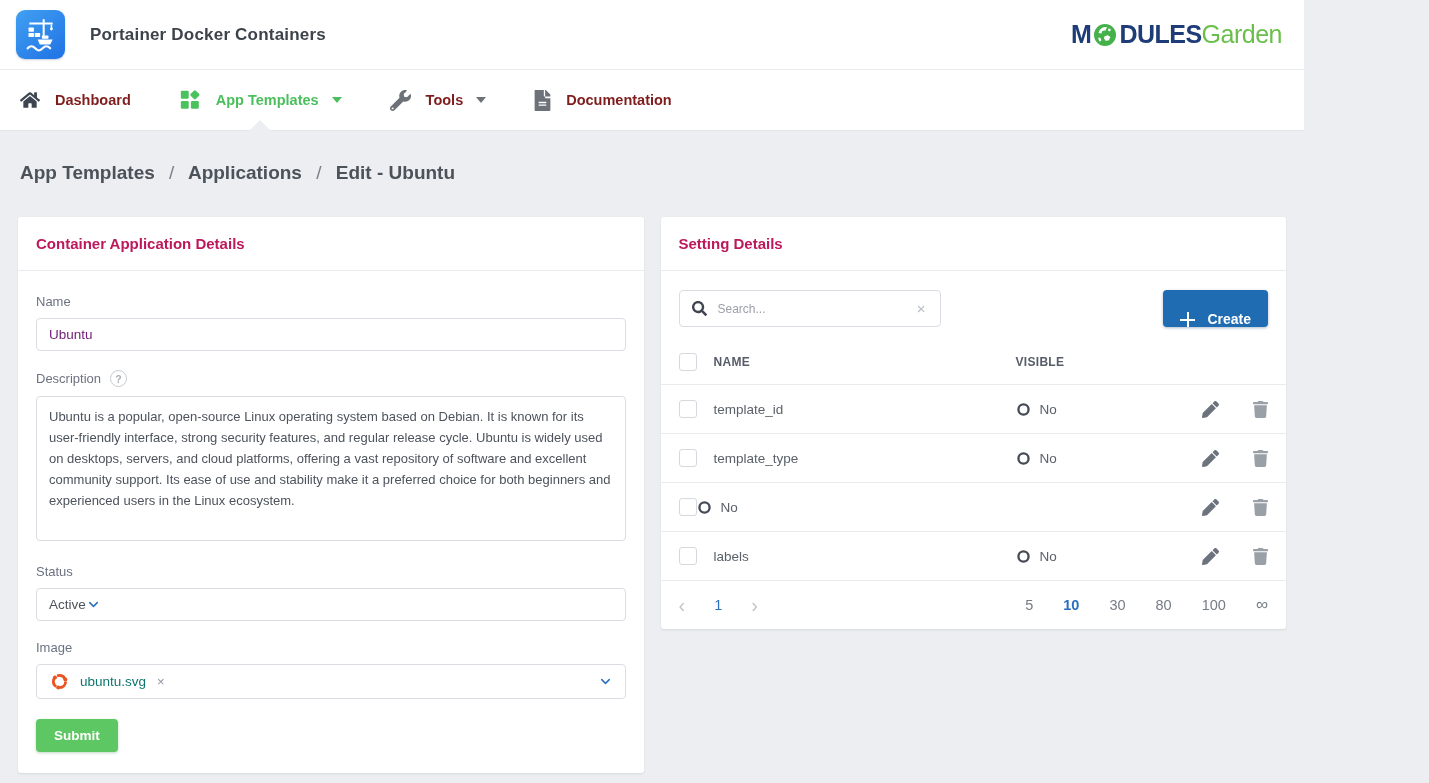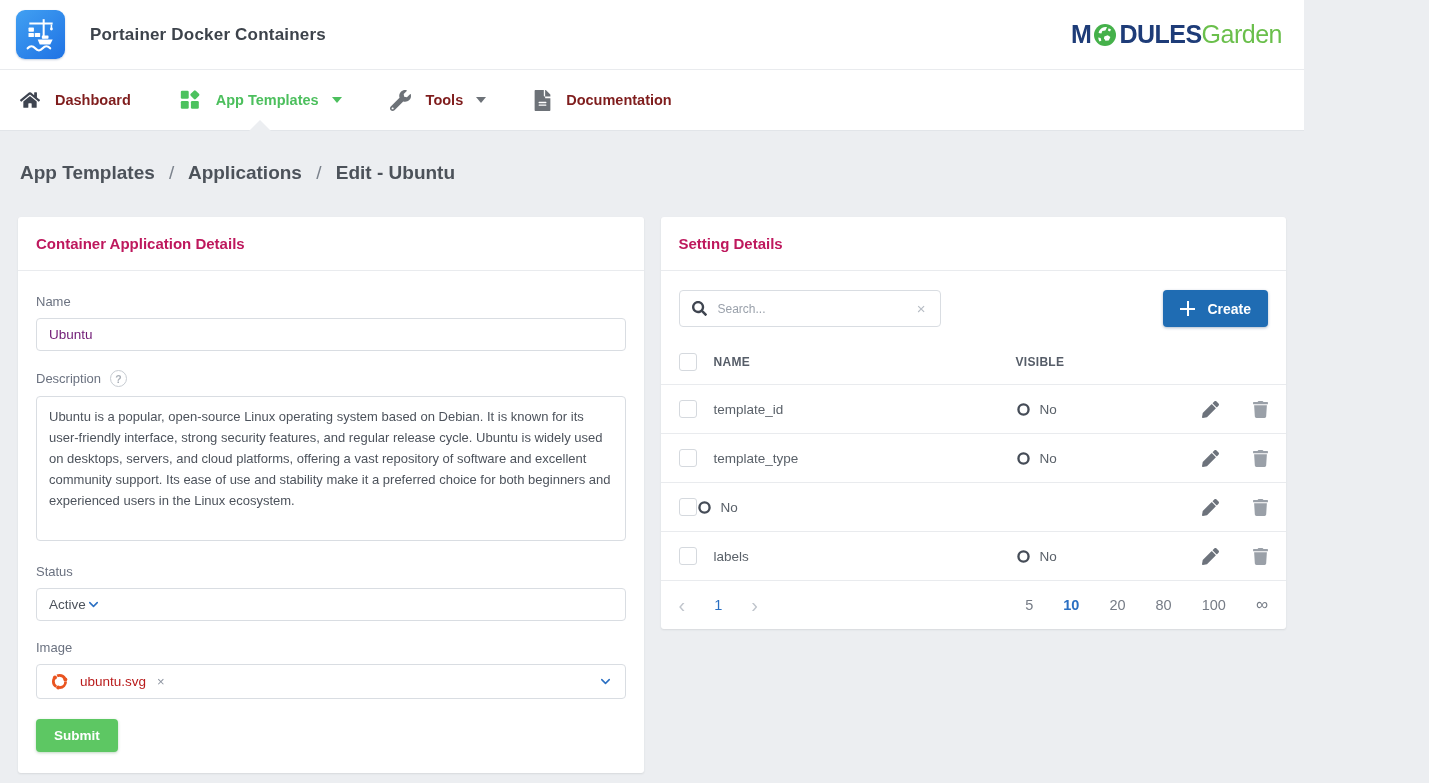--- a/index.html
+++ b/index.html
@@ -80,21 +80,21 @@
   }
   .select {
     width:100%; height:33px; border:1px solid #d9dde2; border-radius:4px;
     display:flex; align-items:center; padding:0 12px; font-size:13.5px; color:#4d535c;
     cursor:pointer; background:#fff;
   }
   .select.tall { height:35px; }
   .select .grow { flex:1; }
   .select-chevron { display:flex; }
   .tag { display:flex; align-items:center; }
-  .tag .tag-label { margin-left:10px; color:#b91c1c; }
+  .tag .tag-label { margin-left:10px; color:#0f766e; }
   .tag .tag-remove { margin-left:11px; color:#8d94a0; font-size:13px; cursor:pointer; }
   .submit-btn {
     margin-top:20px; background:#5dc763; border:none; color:#fff; font-weight:bold;
     font-size:13.5px; padding:9px 18px; border-radius:4px; cursor:pointer;
     box-shadow:0 1px 3px rgba(40,120,50,.3);
     font-family:"Liberation Sans", sans-serif;
   }
 
   
   .toolbar { display:flex; justify-content:space-between; align-items:center; padding:19px 18px 12px; }
@@ -103,21 +103,21 @@
     display:flex; align-items:center; padding:0 12px;
   }
   .search-box input {
     border:none; outline:none; flex:1; margin-left:11px; font-size:12px; color:#555b63;
     font-family:"Liberation Sans", sans-serif; min-width:0;
   }
   .search-box input::placeholder { color:#9aa1ab; }
   .search-clear { color:#b6bcc4; font-size:15px; cursor:pointer; padding:0 2px; }
   .create-btn {
     background:#1f6cb3; height:37px; border:none; border-radius:4px; color:#fff;
-    display:flex; align-items:center; padding:0 17px; font-weight:bold; font-size:14px;
+    display:flex; align-items:flex-end; padding:0 17px; font-weight:bold; font-size:14px;
     cursor:pointer; box-shadow:0 1px 3px rgba(20,60,110,.35);
     font-family:"Liberation Sans", sans-serif;
   }
   .plus-icon { position:relative; width:15px; height:15px; margin-right:12px; }
   .plus-icon::before, .plus-icon::after { content:""; position:absolute; background:#fff; }
   .plus-icon::before { left:6.5px; top:0; width:2px; height:15px; }
   .plus-icon::after { top:6.5px; left:0; width:15px; height:2px; }
 
   .trow { display:flex; align-items:center; padding:0 18px; }
   .thead { height:45px; font-size:12px; font-weight:bold; color:#565d68; letter-spacing:.3px; }
@@ -411,21 +411,21 @@
           </span>
         </div>
 
         <div class="pagination">
           <span class="pg-nav">‹</span>
           <span class="pg-current">1</span>
           <span class="pg-nav">›</span>
           <span class="page-sizes">
             <span class="page-size">5</span>
             <span class="page-size active">10</span>
-            <span class="page-size">20</span>
+            <span class="page-size">30</span>
             <span class="page-size">80</span>
             <span class="page-size">100</span>
             <span class="page-size inf">∞</span>
           </span>
         </div>
       </div>
 
     </div>
   </div>
 </div>

